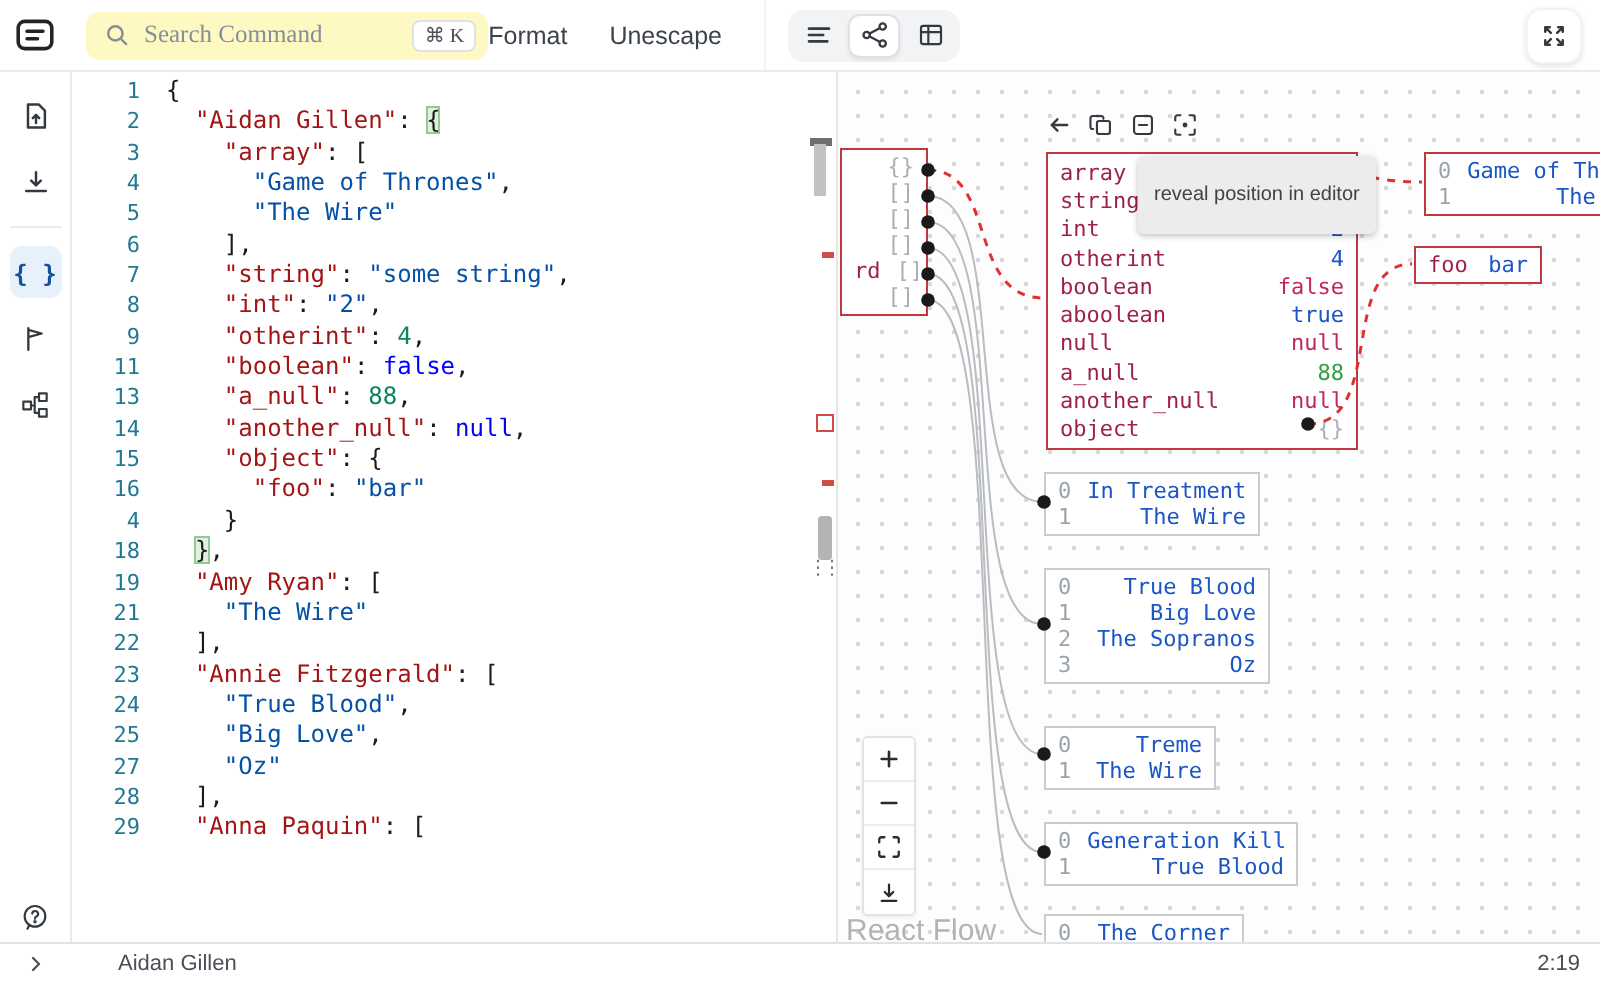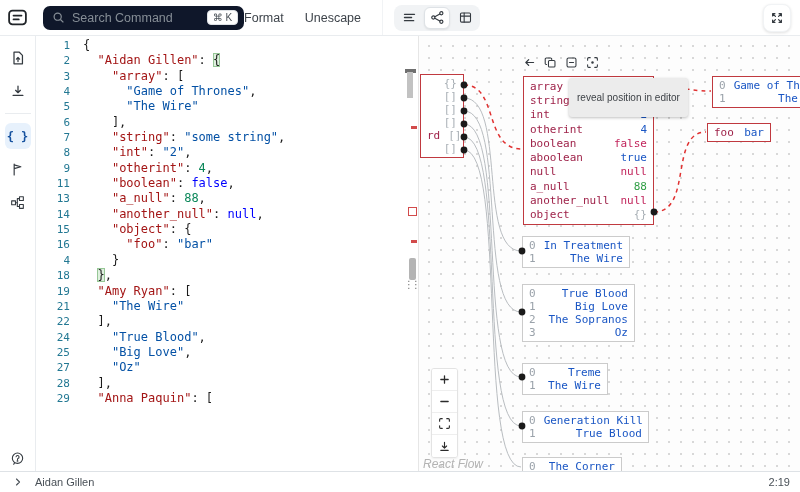--- a/index.html
+++ b/index.html
@@ -6,22 +6,22 @@
   body{width:800px;height:492px;overflow:hidden;background:#fff;
        font-family:"Liberation Sans",sans-serif;color:#343a40;
        -webkit-font-smoothing:antialiased;}
   .app{display:flex;flex-direction:column;width:800px;height:492px;}
 
   
   .topbar{height:35px;flex:none;display:flex;align-items:center;
           border-bottom:1px solid #e9ecef;background:#fff;}
   .logo-cell{width:35px;flex:none;display:flex;justify-content:center;align-items:center;color:#212529;}
   .topbar-left{width:347px;flex:none;display:flex;align-items:center;height:100%;}
-  .searchbox{margin-left:8px;width:198px;height:24px;background:#0f172a;border-radius:7px;
-             display:flex;align-items:center;padding:0 6px 0 9px;cursor:text;}
+  .searchbox{margin-left:8px;width:198px;height:24px;background:#fef9c3;border-radius:7px;
+             display:flex;align-items:center;padding:0 6px 0 9px;cursor:text;font-family:Liberation Serif, serif;}
   .searchbox .sicon{color:#868e96;display:flex;margin-right:7px;}
   .searchbox .ph{font-size:12.5px;color:#868e96;flex:1;white-space:nowrap;}
   .kbd{background:#fff;border:1px solid #dee2e6;border-radius:4px;font-size:10px;
        color:#495057;padding:1px 5px;white-space:nowrap;}
   .tb-actions{margin-left:auto;display:flex;gap:21px;padding-right:21px;}
   .tb-btn{font-size:12.5px;color:#3d434a;cursor:pointer;background:none;border:none;
           font-family:"Liberation Sans",sans-serif;padding:0;}
   .topbar-right{flex:1;display:flex;align-items:center;height:100%;border-left:1px solid #f1f3f5;}
   .segmented{margin-left:11px;background:#f1f3f5;border-radius:8px;padding:2px;display:flex;gap:2px;}
   .seg-btn{width:26px;height:22px;border-radius:6px;display:flex;align-items:center;
@@ -82,25 +82,25 @@
   .nt-btn{color:#343a40;background:none;border:none;padding:0;cursor:pointer;display:flex;}
   .gtooltip{position:absolute;left:150px;top:42px;background:#ececec;border-radius:3px;
             box-shadow:0 1px 3px rgba(0,0,0,.25);font-size:10px;color:#3f4348;
             padding:14px 8px;white-space:nowrap;z-index:7;}
   .gcontrols{position:absolute;left:12px;top:332px;display:flex;flex-direction:column;z-index:8;
              border:1px solid #e3e3e3;border-radius:3px;overflow:hidden;box-shadow:0 1px 2px rgba(0,0,0,.06);}
   .gc-btn{width:25px;height:22px;background:#fff;border:none;border-bottom:1px solid #eee;
           display:flex;align-items:center;justify-content:center;color:#2b2b2b;cursor:pointer;
           font-size:14px;font-family:"DejaVu Sans",sans-serif;padding:0;}
   .gc-btn:last-child{border-bottom:none;}
-  .attribution{position:absolute;left:4px;top:421px;font-size:12px;color:#b3b3b3;z-index:8;font-style:italic;}
+  .attribution{position:absolute;left:4px;top:421px;font-size:15px;color:#b3b3b3;z-index:8;}
 
   
   .statusbar{height:20px;flex:none;border-top:1px solid #dee2e6;display:flex;align-items:center;
-             font-size:11px;color:#495057;background:#fff;}
+             font-size:11px;color:#495057;background:#fff;gap:24px;}
   .sb-chevron{width:35px;flex:none;display:flex;justify-content:center;color:#495057;cursor:pointer;}
   .sb-path{flex:1;}
   .sb-cursorpos{padding-right:10px;}
   svg{display:block;}
 </style>
 </head>
 <body>
 
 <div class="app">
 
@@ -233,20 +233,21 @@
           <div class="cl"><span class="ln">11</span><span class="lt"><span class="tk-p">    </span><span class="tk-k">"boolean"</span><span class="tk-p">: </span><span class="tk-b">false</span><span class="tk-p">,</span></span></div>
           <div class="cl"><span class="ln">13</span><span class="lt"><span class="tk-p">    </span><span class="tk-k">"a_null"</span><span class="tk-p">: </span><span class="tk-n">88</span><span class="tk-p">,</span></span></div>
           <div class="cl"><span class="ln">14</span><span class="lt"><span class="tk-p">    </span><span class="tk-k">"another_null"</span><span class="tk-p">: </span><span class="tk-b">null</span><span class="tk-p">,</span></span></div>
           <div class="cl"><span class="ln">15</span><span class="lt"><span class="tk-p">    </span><span class="tk-k">"object"</span><span class="tk-p">: {</span></span></div>
           <div class="cl"><span class="ln">16</span><span class="lt"><span class="tk-p">      </span><span class="tk-k">"foo"</span><span class="tk-p">: </span><span class="tk-s">"bar"</span></span></div>
           <div class="cl"><span class="ln">4</span><span class="lt"><span class="tk-p">    }</span></span></div>
           <div class="cl"><span class="ln">18</span><span class="lt"><span class="tk-p">  </span><span class="tk-m">}</span><span class="tk-p">,</span></span></div>
           <div class="cl"><span class="ln">19</span><span class="lt"><span class="tk-p">  </span><span class="tk-k">"Amy Ryan"</span><span class="tk-p">: [</span></span></div>
           <div class="cl"><span class="ln">21</span><span class="lt"><span class="tk-p">    </span><span class="tk-s">"The Wire"</span></span></div>
           <div class="cl"><span class="ln">22</span><span class="lt"><span class="tk-p">  ],</span></span></div>
+          <div class="cl"><span class="ln">23</span><span class="lt"><span class="tk-p">  </span><span class="tk-k">"Annie Fitzgerald"</span><span class="tk-p">: [</span></span></div>
           <div class="cl"><span class="ln">24</span><span class="lt"><span class="tk-p">    </span><span class="tk-s">"True Blood"</span><span class="tk-p">,</span></span></div>
           <div class="cl"><span class="ln">25</span><span class="lt"><span class="tk-p">    </span><span class="tk-s">"Big Love"</span><span class="tk-p">,</span></span></div>
           <div class="cl"><span class="ln">27</span><span class="lt"><span class="tk-p">    </span><span class="tk-s">"Oz"</span></span></div>
           <div class="cl"><span class="ln">28</span><span class="lt"><span class="tk-p">  ],</span></span></div>
           <div class="cl"><span class="ln">29</span><span class="lt"><span class="tk-p">  </span><span class="tk-k">"Anna Paquin"</span><span class="tk-p">: [</span></span></div>
         </div>
       <div class="ed-cursor-mark"></div>
       <div class="ed-scrollbar"></div>
       <div class="ruler-mark" style="top:90px;"></div>
       <div class="ruler-sq" style="top:171px;"></div>
@@ -276,21 +277,21 @@
             </div>
             <div class="nrow">
               <span class="nk">rd</span>
               <span class="nv g">[]</span>
             </div>
             <div class="nrow">
               <span class="nk"></span>
               <span class="nv g">[]</span>
             </div>
           </div>
-          <div class="gnode red big" style="left: 104px; top: 40px; width: 131px;">
+          <div class="gnode red big" style="left: 104px; top: 40px; width: 156px;">
             <div class="nrow">
               <span class="nk">array</span>
               <span class="nv g"></span>
             </div>
             <div class="nrow">
               <span class="nk">string</span>
               <span class="nv s">some string</span>
             </div>
             <div class="nrow">
               <span class="nk">int</span>

